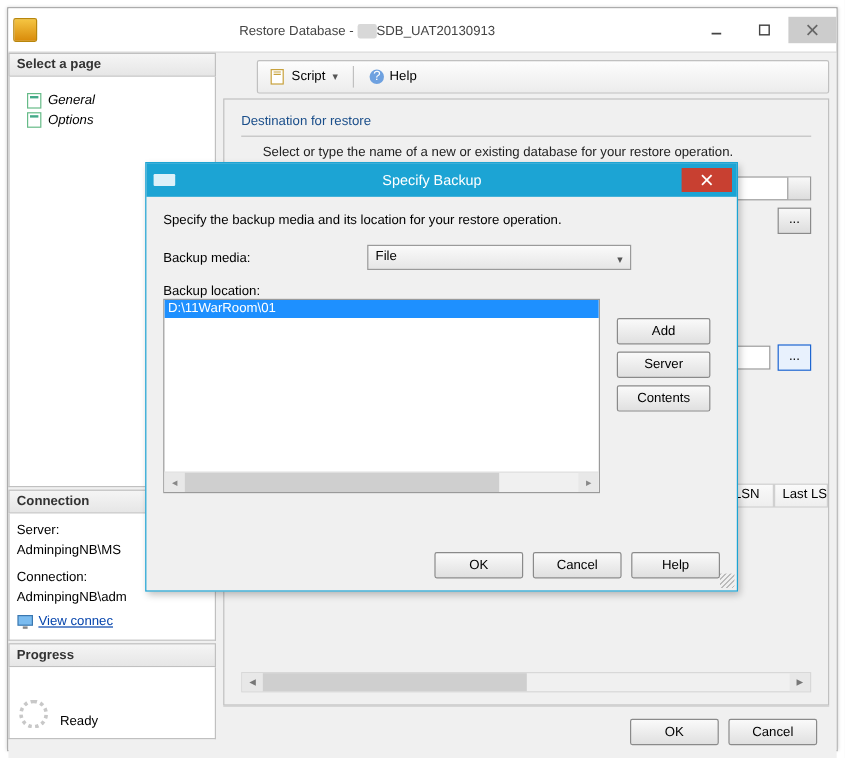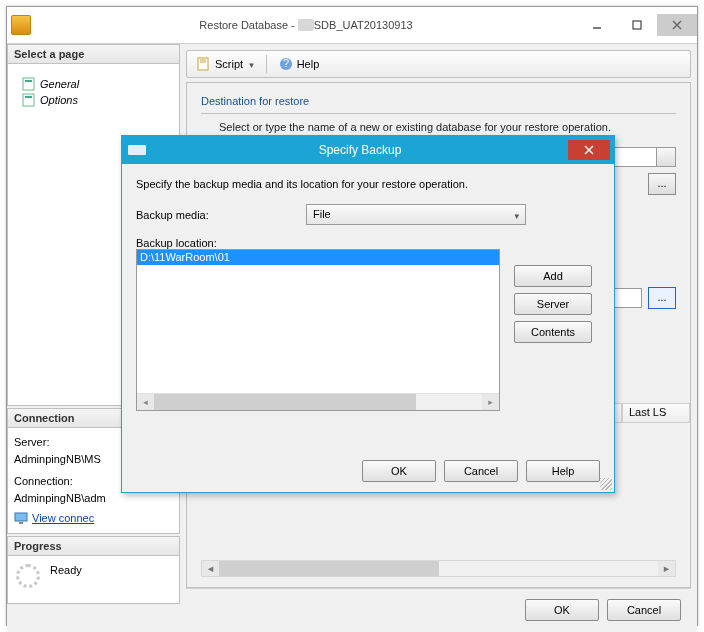--- a/index.html
+++ b/index.html
@@ -20,26 +20,26 @@
 
 
 .left-panel { width: 173px; display: flex; flex-direction: column; }
 .panel-header { background: linear-gradient(#f5f5f5,#e6e6e6); border: 1px solid #c0c0c0; padding: 3px 6px; font-weight: bold; color: #333; }
 .panel-body { background: #fff; border: 1px solid #c0c0c0; border-top: none; flex: 0 0 auto; }
 .select-page-body { height: 342px; padding: 12px; font-style: italic; }
 .page-item { display: flex; align-items: center; gap: 4px; padding: 1px 2px; }
 .page-icon { width: 14px; height: 14px; }
 .connection-body { padding: 6px; line-height: 1.5; }
 .connection-body a { color: #0645ad; text-decoration: underline; }
-.progress-body { padding: 8px; display: flex; align-items: flex-start; gap: 10px; height: 48px; }
+.progress-body { padding: 8px; display: flex; align-items: flex-end; gap: 10px; height: 60px; }
 .spinner { width: 24px; height: 24px; border: 3px dotted #c8c8c8; border-radius: 50%; }
 
 
 .right-content { flex: 1; background: #f0f0f0; padding: 6px; display: flex; flex-direction: column; }
-.toolbar { background: linear-gradient(#fdfdfd,#ececec); border: 1px solid #c0c0c0; border-radius: 2px; padding: 4px 6px; display: flex; align-items: center; gap: 4px; }
+.toolbar { background: linear-gradient(#fdfdfd,#ececec); border: 1px solid #c0c0c0; border-radius: 2px; padding: 4px 6px; display: flex; align-items: center; gap: 4px; margin-left: 28px; }
 .tool-btn { display: flex; align-items: center; gap: 4px; padding: 0 4px; }
 .tool-icon { width: 14px; height: 14px; }
 .dropdown-arrow::after { content: "▾"; font-size: 9px; margin-left: 2px; color: #555; }
 .tool-sep { width: 1px; height: 18px; background: #c0c0c0; margin: 0 4px; }
 
 .content-area { flex: 1; border: 1px solid #c0c0c0; background: #f0f0f0; padding: 12px 14px; margin-top: 4px; position: relative; overflow: hidden; }
 .fieldset-label { color: #1a4e8a; font-size: 11px; }
 .fieldset-line { border-top: 1px solid #c0c0c0; margin-top: 6px; }
 .instruction { margin: 7px 0 14px 18px; color: #222; }
 .form-row { display: flex; align-items: center; margin: 0 0 6px 18px; gap: 6px; }
@@ -197,21 +197,21 @@
           <label></label>
           <div class="combo" style="border:1px solid #9a9a9a;flex:0 0 90px;"></div>
         </div>
         <div class="form-row" style="justify-content:flex-end">
           <div style="flex:1;height:20px;border:1px solid #9a9a9a;background:#fff"></div>
           <div class="browse-btn hl">...</div>
         </div>
 
         <div class="grid-headers">
           <div class="gh" style="width:52px">st LSN</div>
-          <div class="gh" style="width:68px">Last LS</div>
+          <div class="gh" style="width:45px">Last LS</div>
         </div>
 
         <div class="hscroll">
           <div class="arrow">◂</div>
           <div class="track">
               <div class="thumb"></div>
             </div>
           <div class="arrow">▸</div>
         </div>
       </div>

